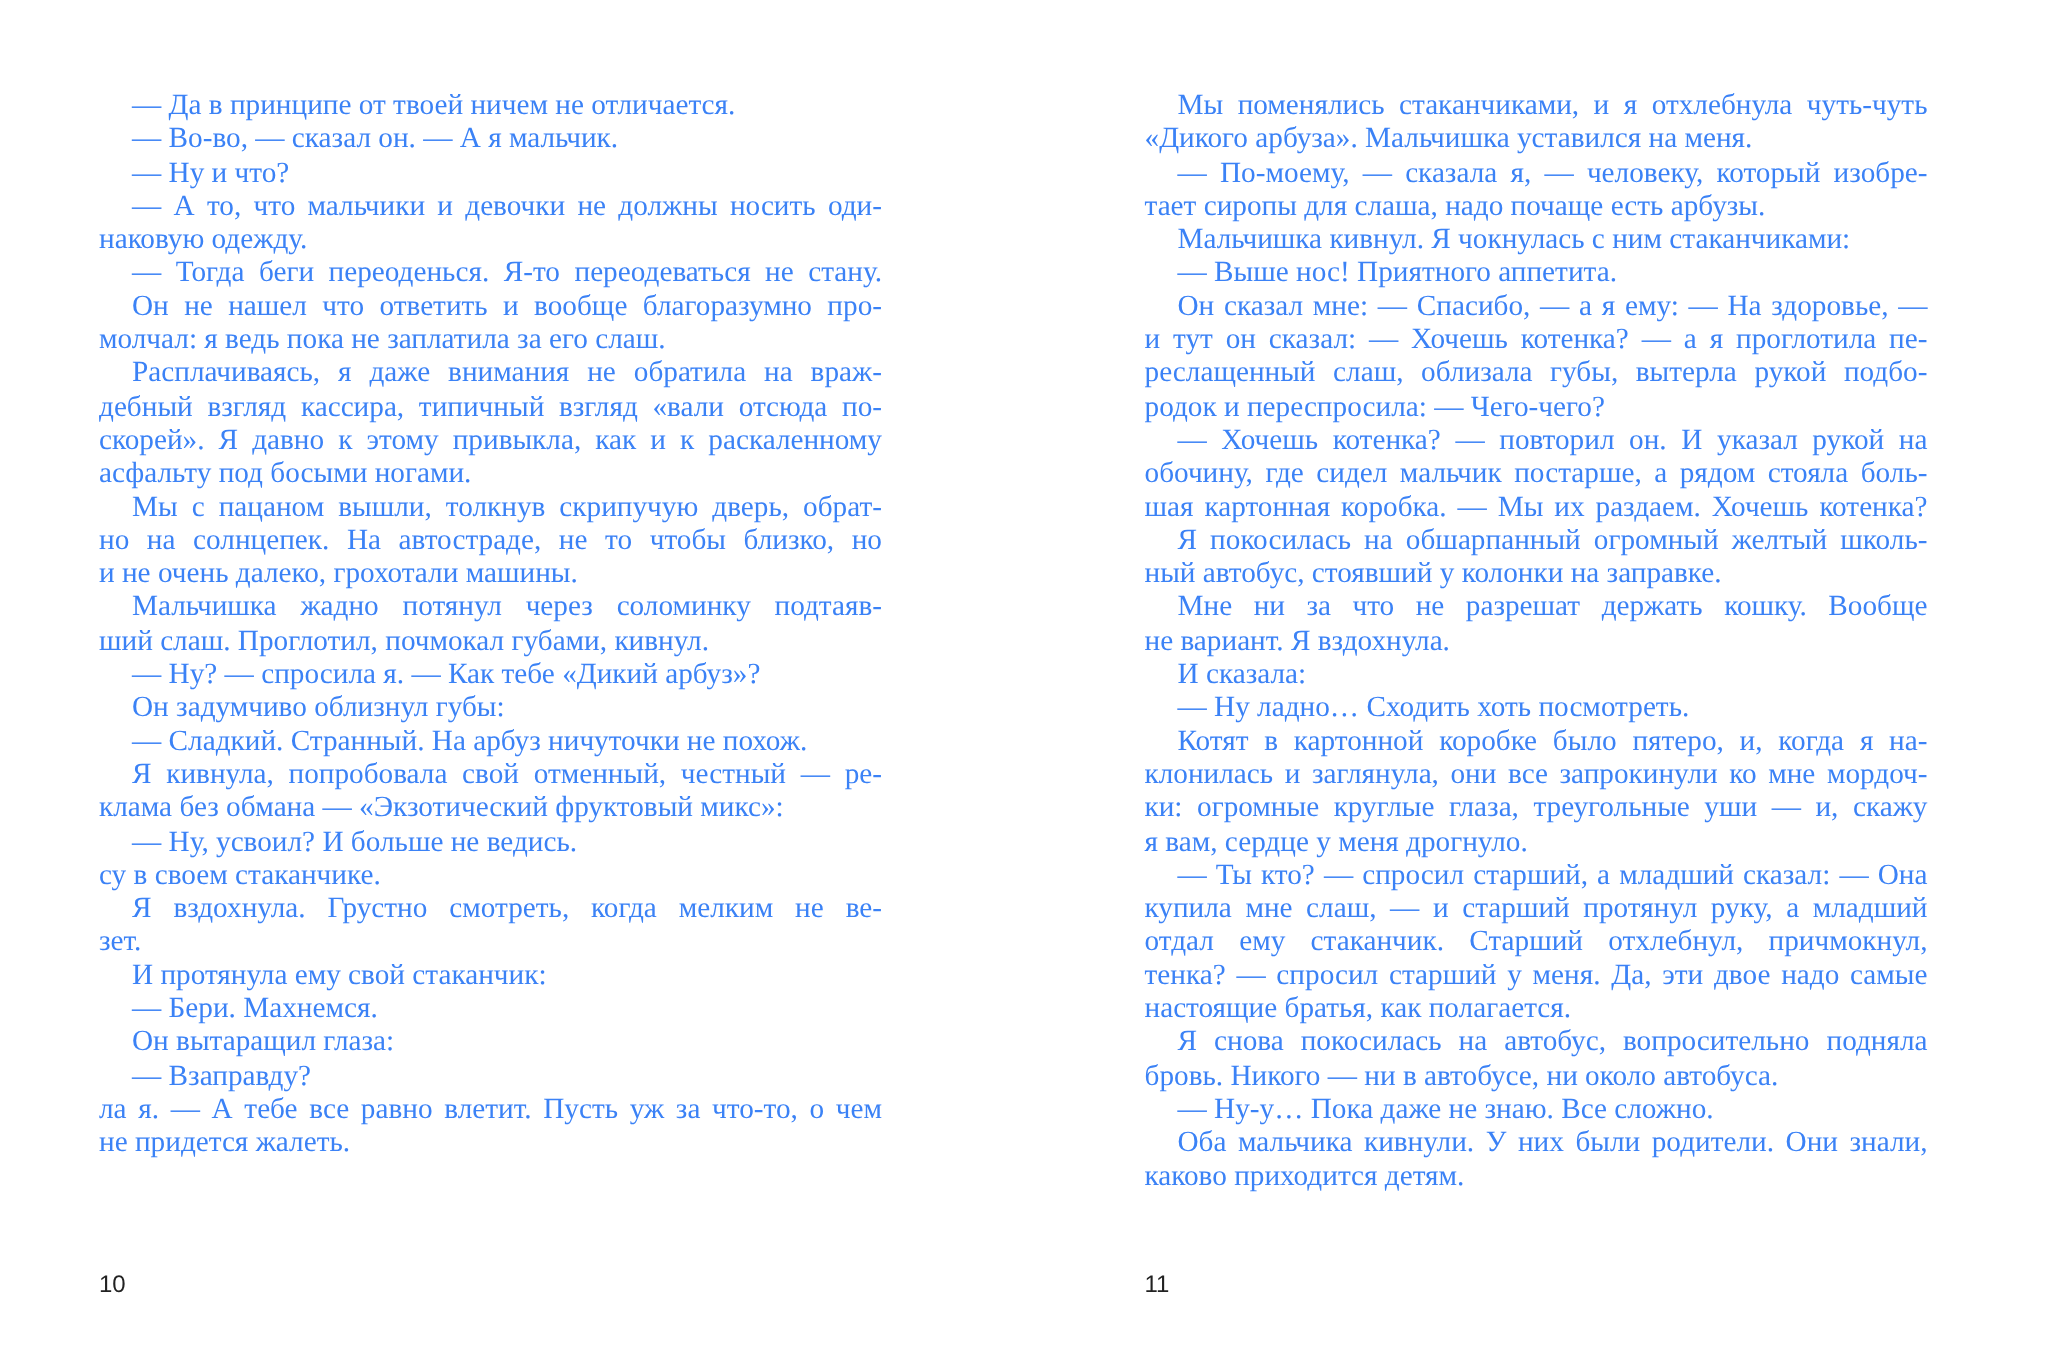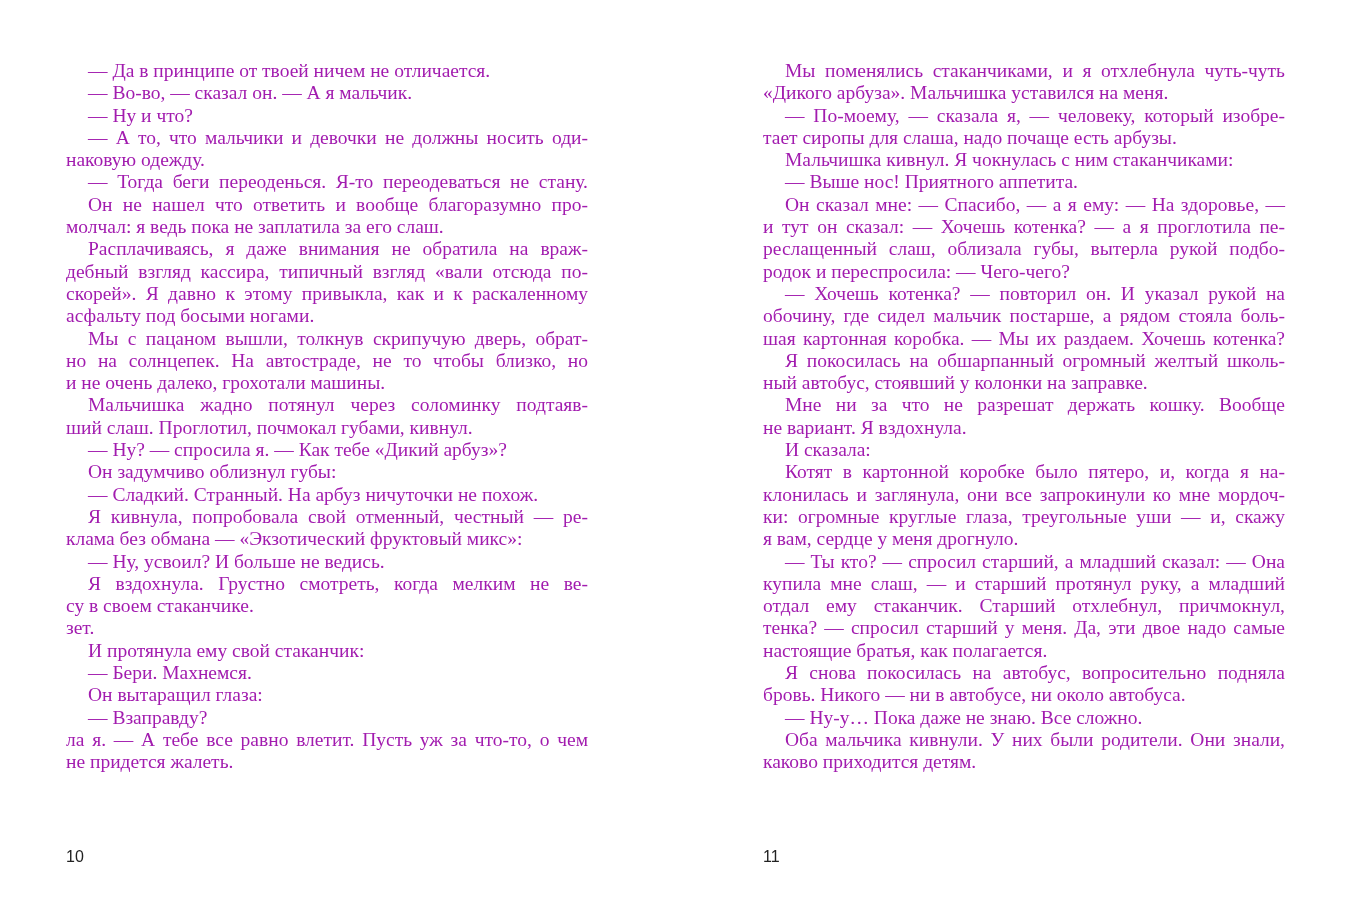--- a/index.html
+++ b/index.html
@@ -27,21 +27,21 @@
   }
   .page.left  { left: 66px; }
   .page.right { left: 763px; }
   .text-block {
     position: absolute;
     top: 60px;
     left: 0;
     width: 522px;
     font-size: 19.5px;
     line-height: 22.3px;
-    color: #a21caf;
+    color: #3b82f6;
     letter-spacing: 0;
   }
   .line {
     width: 100%;
     white-space: normal;
   }
   .line.indent { text-indent: 22px; }
   .line.just {
     text-align: justify;
     text-align-last: justify;
@@ -80,22 +80,22 @@
         <div class="line just">но на солнцепек. На автостраде, не то чтобы близко, но</div>
         <div class="line">и не очень далеко, грохотали машины.</div>
         <div class="line indent just">Мальчишка жадно потянул через соломинку подтаяв-</div>
         <div class="line">ший слаш. Проглотил, почмокал губами, кивнул.</div>
         <div class="line indent">— Ну? — спросила я. — Как тебе «Дикий арбуз»?</div>
         <div class="line indent">Он задумчиво облизнул губы:</div>
         <div class="line indent">— Сладкий. Странный. На арбуз ничуточки не похож.</div>
         <div class="line indent just">Я кивнула, попробовала свой отменный, честный — ре-</div>
         <div class="line">клама без обмана — «Экзотический фруктовый микс»:</div>
         <div class="line indent">— Ну, усвоил? И больше не ведись.</div>
+        <div class="line">су в своем стаканчике.</div>
         <div class="line indent just">Я вздохнула. Грустно смотреть, когда мелким не ве-</div>
-        <div class="line">су в своем стаканчике.</div>
         <div class="line">зет.</div>
         <div class="line indent">И протянула ему свой стаканчик:</div>
         <div class="line indent">— Бери. Махнемся.</div>
         <div class="line indent">Он вытаращил глаза:</div>
         <div class="line indent">— Взаправду?</div>
         <div class="line just">ла я. — А тебе все равно влетит. Пусть уж за что-то, о чем</div>
         <div class="line">не придется жалеть.</div>
       </div>
     <div class="page-number">10</div>
   </div>
@@ -113,20 +113,21 @@
         <div class="line just">реслащенный слаш, облизала губы, вытерла рукой подбо-</div>
         <div class="line">родок и переспросила: — Чего-чего?</div>
         <div class="line indent just">— Хочешь котенка? — повторил он. И указал рукой на</div>
         <div class="line just">обочину, где сидел мальчик постарше, а рядом стояла боль-</div>
         <div class="line just">шая картонная коробка. — Мы их раздаем. Хочешь котенка?</div>
         <div class="line indent just">Я покосилась на обшарпанный огромный желтый школь-</div>
         <div class="line">ный автобус, стоявший у колонки на заправке.</div>
         <div class="line indent just">Мне ни за что не разрешат держать кошку. Вообще</div>
         <div class="line">не вариант. Я вздохнула.</div>
         <div class="line indent">И сказала:</div>
+        <div class="line indent">— Ну ладно… Сходить хоть посмотреть.</div>
         <div class="line indent just">Котят в картонной коробке было пятеро, и, когда я на-</div>
         <div class="line just">клонилась и заглянула, они все запрокинули ко мне мордоч-</div>
         <div class="line just">ки: огромные круглые глаза, треугольные уши — и, скажу</div>
         <div class="line">я вам, сердце у меня дрогнуло.</div>
         <div class="line indent just">— Ты кто? — спросил старший, а младший сказал: — Она</div>
         <div class="line just">купила мне слаш, — и старший протянул руку, а младший</div>
         <div class="line just">отдал ему стаканчик. Старший отхлебнул, причмокнул,</div>
         <div class="line just">тенка? — спросил старший у меня. Да, эти двое надо самые</div>
         <div class="line">настоящие братья, как полагается.</div>
         <div class="line indent just">Я снова покосилась на автобус, вопросительно подняла</div>

